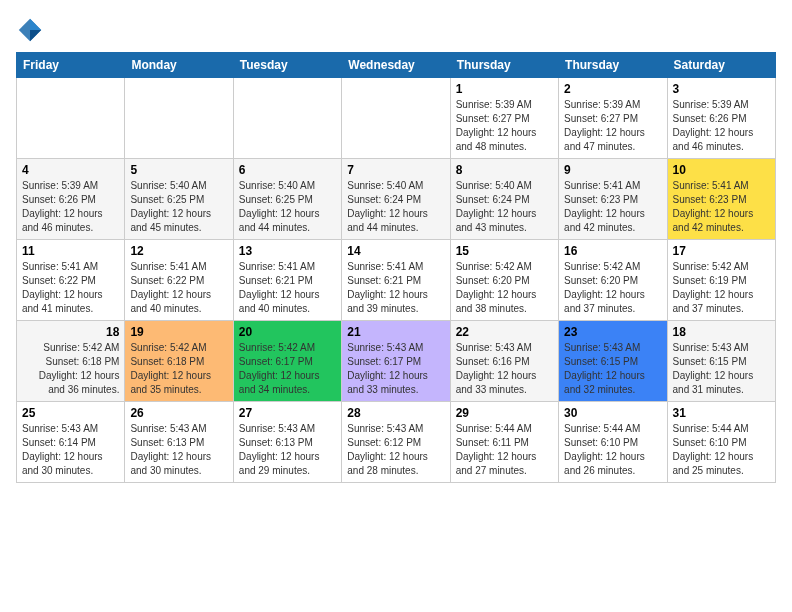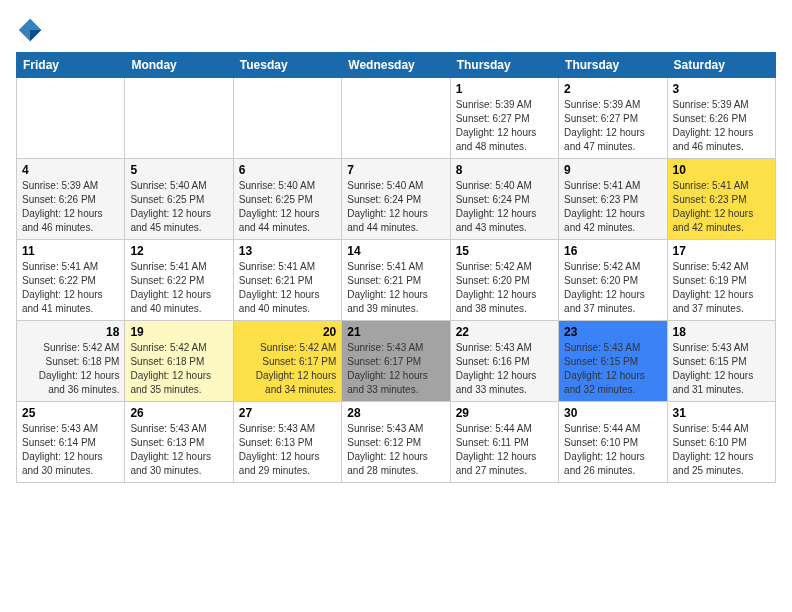--- a/index.html
+++ b/index.html
@@ -249,35 +249,35 @@
         </td>
       </tr>
       <tr>
         <td style="background: rgb(245, 245, 245); text-align: right;">
           <span class="day-num">18</span>
           <div class="day-info" style="white-space: pre-line;">Sunrise: 5:42 AM
 Sunset: 6:18 PM
 Daylight: 12 hours
 and 36 minutes.</div>
         </td>
-        <td style="background: #fef9c3;">
+        <td style="background: #fdba74;">
           <span class="day-num">19</span>
           <div class="day-info" style="white-space: pre-line;">Sunrise: 5:42 AM
 Sunset: 6:18 PM
 Daylight: 12 hours
 and 35 minutes.</div>
         </td>
-        <td style="background: #fde047; text-align: right;">
+        <td style="background: #22c55e;">
           <span class="day-num">20</span>
           <div class="day-info" style="white-space: pre-line;">Sunrise: 5:42 AM
 Sunset: 6:17 PM
 Daylight: 12 hours
 and 34 minutes.</div>
         </td>
-        <td style="background: #a3a3a3;">
+        <td style="background: #c4b5fd;">
           <span class="day-num">21</span>
           <div class="day-info" style="white-space: pre-line;">Sunrise: 5:43 AM
 Sunset: 6:17 PM
 Daylight: 12 hours
 and 33 minutes.</div>
         </td>
         <td style="background: rgb(245, 245, 245);">
           <span class="day-num">22</span>
           <div class="day-info" style="white-space: pre-line;">Sunrise: 5:43 AM
 Sunset: 6:16 PM

